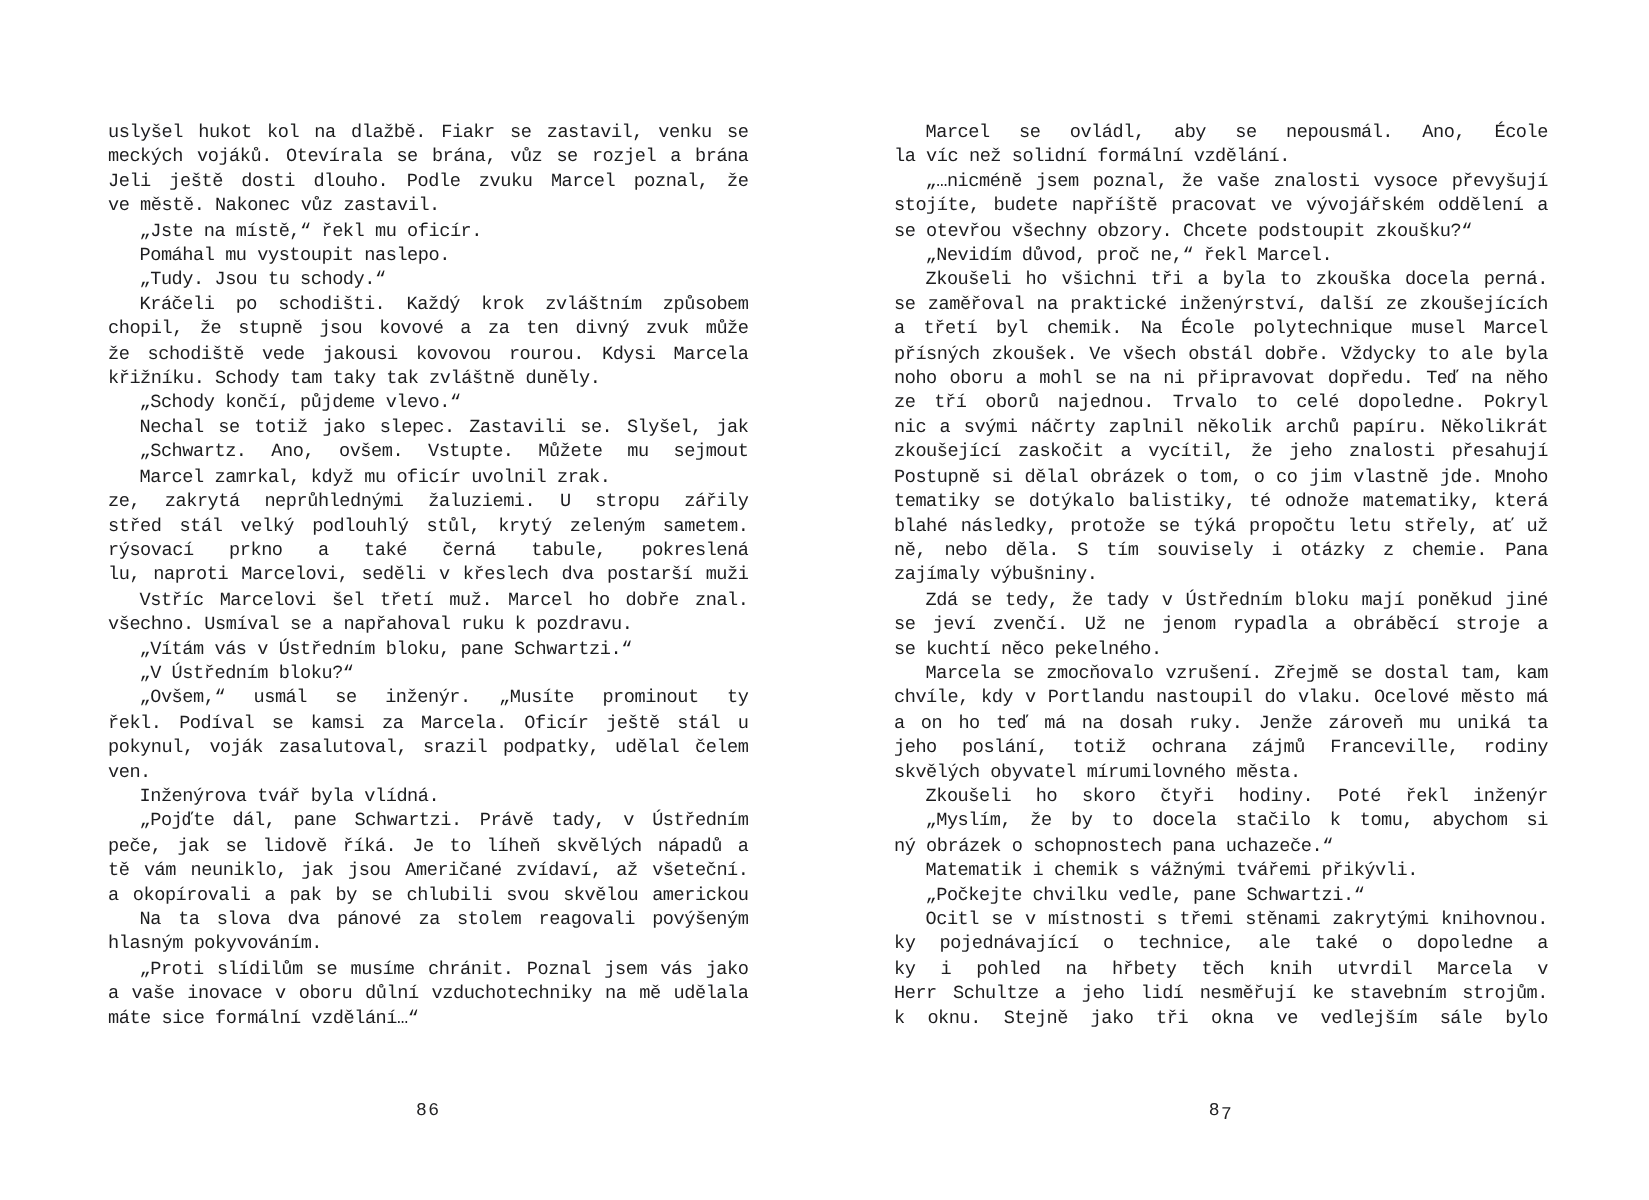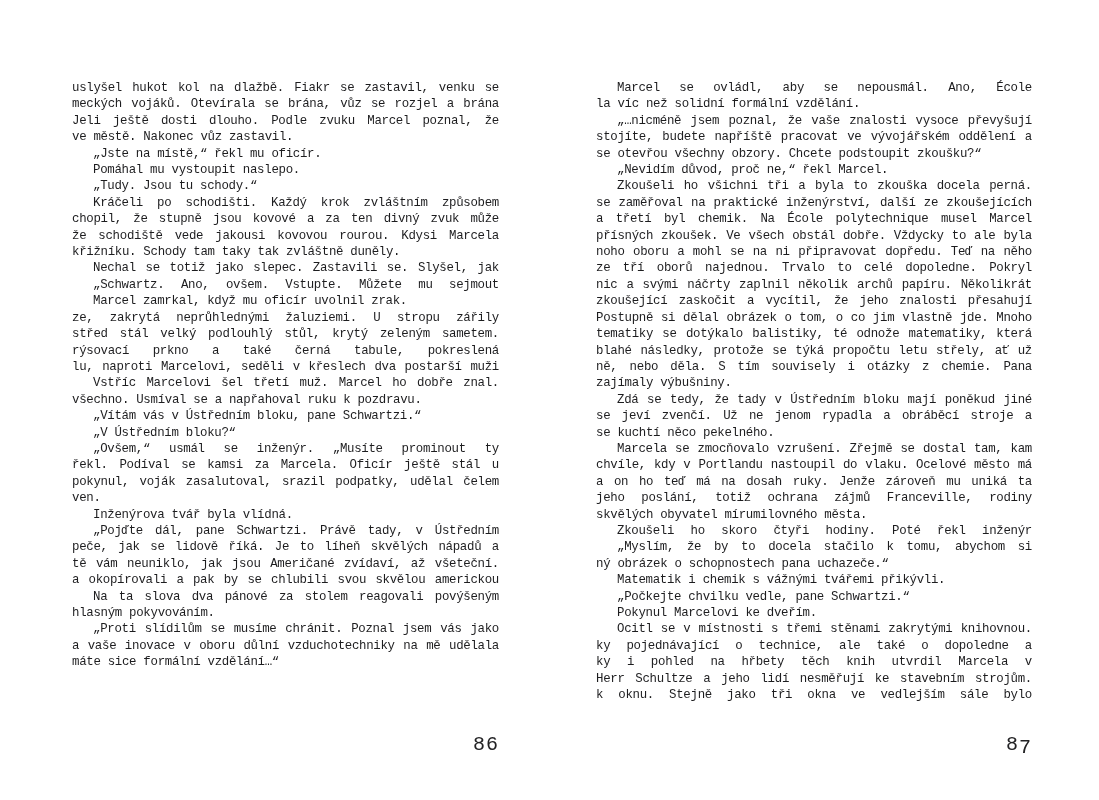--- a/index.html
+++ b/index.html
@@ -25,22 +25,22 @@
     text-align: justify;
     text-align-last: justify;
   }
   .line.indent { padding-left: 21px; }
   .line.end { text-align-last: left; }
   .page-num {
     position: absolute;
     top: 733px;
     left: 0;
     width: 100%;
-    text-align: right;
-    font-size: 20px;
+    text-align: center;
+    font-size: 12px;
     color: #222224;
     letter-spacing: 1px;
   }
   .page-num .os { position: relative; top: 3px; }
 </style>
 </head>
 <body>
 
 <div class="spread">
 
@@ -50,20 +50,21 @@
         <div class="line">meckých vojáků. Otevírala se brána, vůz se rozjel a brána se za nimi zavřela.</div>
         <div class="line">Jeli ještě dosti dlouho. Podle zvuku Marcel poznal, že jedou ulicemi, byli tedy</div>
         <div class="line end">ve městě. Nakonec vůz zastavil.</div>
         <div class="line indent end">„Jste na místě,“ řekl mu oficír.</div>
         <div class="line indent end">Pomáhal mu vystoupit naslepo.</div>
         <div class="line indent end">„Tudy. Jsou tu schody.“</div>
         <div class="line indent">Kráčeli po schodišti. Každý krok zvláštním způsobem duněl. Marcel po-</div>
         <div class="line">chopil, že stupně jsou kovové a za ten divný zvuk může ozvěna. Napadlo ho,</div>
         <div class="line">že schodiště vede jakousi kovovou rourou. Kdysi Marcela pozvali na prohlídku</div>
         <div class="line end">křižníku. Schody tam taky tak zvláštně duněly.</div>
+        <div class="line indent end">„Schody končí, půjdeme vlevo.“</div>
         <div class="line indent end">Nechal se totiž jako slepec. Zastavili se. Slyšel, jak se otevírají dveře.</div>
         <div class="line indent end">„Schwartz. Ano, ovšem. Vstupte. Můžete mu sejmout šátek.“</div>
         <div class="line indent end">Marcel zamrkal, když mu oficír uvolnil zrak.</div>
         <div class="line">ze, zakrytá neprůhlednými žaluziemi. U stropu zářily obloukové lampy. Upro-</div>
         <div class="line">střed stál velký podlouhlý stůl, krytý zeleným sametem. Vpravo od něho bylo</div>
         <div class="line">rýsovací prkno a také černá tabule, pokreslená matematickými vzorci. U sto-</div>
         <div class="line end">lu, naproti Marcelovi, seděli v křeslech dva postarší muži v tmavých žaketech.</div>
         <div class="line indent">Vstříc Marcelovi šel třetí muž. Marcel ho dobře znal. Byl to inženýr Mau-</div>
         <div class="line end">všechno. Usmíval se a napřahoval ruku k pozdravu.</div>
         <div class="line indent end">„Vítám vás v Ústředním bloku, pane Schwartzi.“</div>
@@ -113,21 +114,20 @@
         <div class="line indent">Marcela se zmocňovalo vzrušení. Zřejmě se dostal tam, kam směřoval od</div>
         <div class="line">chvíle, kdy v Portlandu nastoupil do vlaku. Ocelové město má svoje tajemství</div>
         <div class="line">a on ho teď má na dosah ruky. Jenže zároveň mu uniká ta nejdůležitější část</div>
         <div class="line">jeho poslání, totiž ochrana zájmů Franceville, rodiny Sarrasinů a všech těch</div>
         <div class="line end">skvělých obyvatel mírumilovného města.</div>
         <div class="line indent end">Zkoušeli ho skoro čtyři hodiny. Poté řekl inženýr Maulesmühle:</div>
         <div class="line indent">„Myslím, že by to docela stačilo k tomu, abychom si udělali první povšech-</div>
         <div class="line end">ný obrázek o schopnostech pana uchazeče.“</div>
         <div class="line indent end">Matematik i chemik s vážnými tvářemi přikývli.</div>
         <div class="line indent end">„Počkejte chvilku vedle, pane Schwartzi.“</div>
-        <div class="line indent end">Pokynul Marcelovi ke dveřím.</div>
         <div class="line indent">Ocitl se v místnosti s třemi stěnami zakrytými knihovnou. Byly tu svaz-</div>
         <div class="line">ky pojednávající o technice, ale také o dopoledne a výbušninách. Obsah zkouš-</div>
         <div class="line">ky i pohled na hřbety těch knih utvrdil Marcela v přesvědčení, že hlavní zájmy</div>
         <div class="line">Herr Schultze a jeho lidí nesměřují ke stavebním strojům. Zabloudil očima</div>
         <div class="line">k oknu. Stejně jako tři okna ve vedlejším sále bylo francouzského typu, saha-</div>
       </div>
     <div class="page-num">8<span class="os">7</span></div>
   </div>
 
 </div>

